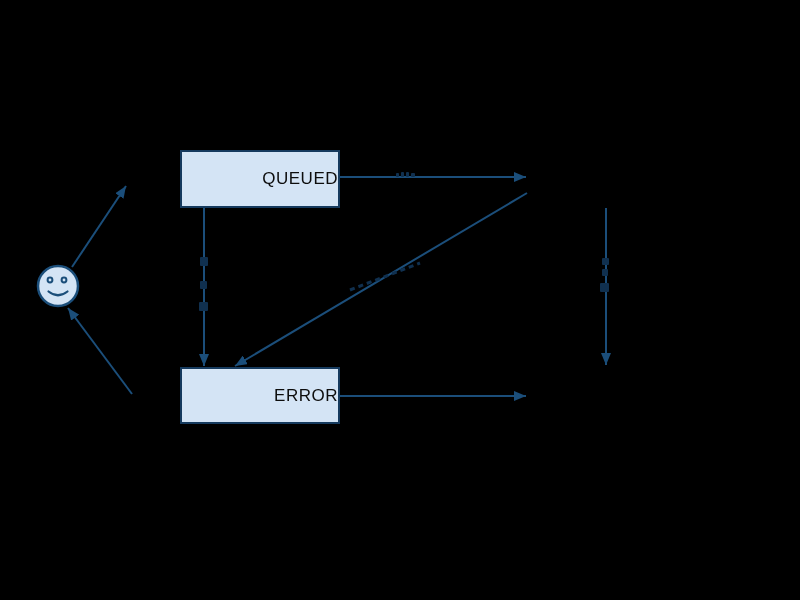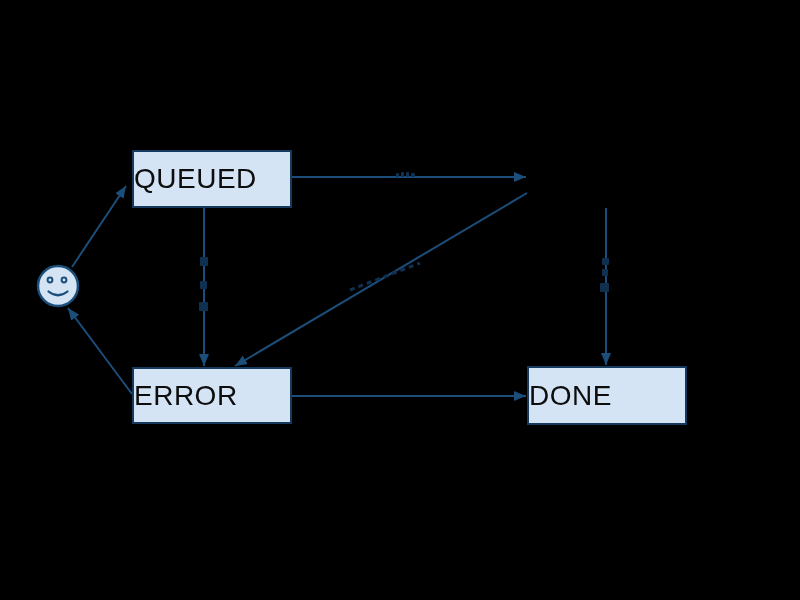--- a/index.html
+++ b/index.html
@@ -20,27 +20,28 @@
   }
   .edges-layer{position:absolute;left:0;top:0;}
   .edge{stroke:var(--edge);stroke-width:2;fill:none;}
   .edge-label-dashes{stroke:var(--mark);stroke-width:3;fill:none;stroke-dasharray:5 4;}
   .arrowhead{fill:var(--edge);}
   .smiley-body{fill:var(--node-fill);stroke:var(--edge);stroke-width:2.5;}
   .smiley-feature{fill:none;stroke:var(--edge);}
   .node{
     position:absolute;
     box-sizing:border-box;
-    display:flex;align-items:center;justify-content:flex-start;
+    display:flex;align-items:center;justify-content:flex-end;
     background:var(--node-fill);
     border:2px solid var(--node-border);
     color:var(--text);
-    font-size:28px;
+    font-size:17px;
     letter-spacing:0.5px;
     white-space:nowrap;
+    margin-left:48px;
   }
   .mark{
     position:absolute;
     background:var(--mark);
     border-radius:1px;
   }
 </style>
 </head>
 <body>
 
@@ -70,23 +71,20 @@
       <path class="smiley-feature" style="stroke-width:2.2;stroke-linecap:round" d="M48.5 291.5 Q58 299 67.5 291.5"></path>
     </g>
   </svg>
 
   <div class="node" style="left:132px;top:150px;width:160px;height:58px">
     <span>QUEUED</span>
   </div>
   <div class="node" style="left:132px;top:367px;width:160px;height:57px">
     <span>ERROR</span>
   </div>
-  <div class="node" style="left:527px;top:366px;width:160px;height:59px">
-    <span>DONE</span>
-  </div>
 
   <div class="mark" style="left:396px;top:173px;width:3px;height:4px"></div>
   <div class="mark" style="left:401px;top:172px;width:3px;height:5px"></div>
   <div class="mark" style="left:406px;top:172px;width:3px;height:5px"></div>
   <div class="mark" style="left:411px;top:173px;width:4px;height:4px"></div>
 
   <div class="mark" style="left:200px;top:257px;width:8px;height:9px"></div>
   <div class="mark" style="left:200px;top:281px;width:7px;height:8px"></div>
   <div class="mark" style="left:199px;top:302px;width:9px;height:9px"></div>
 

